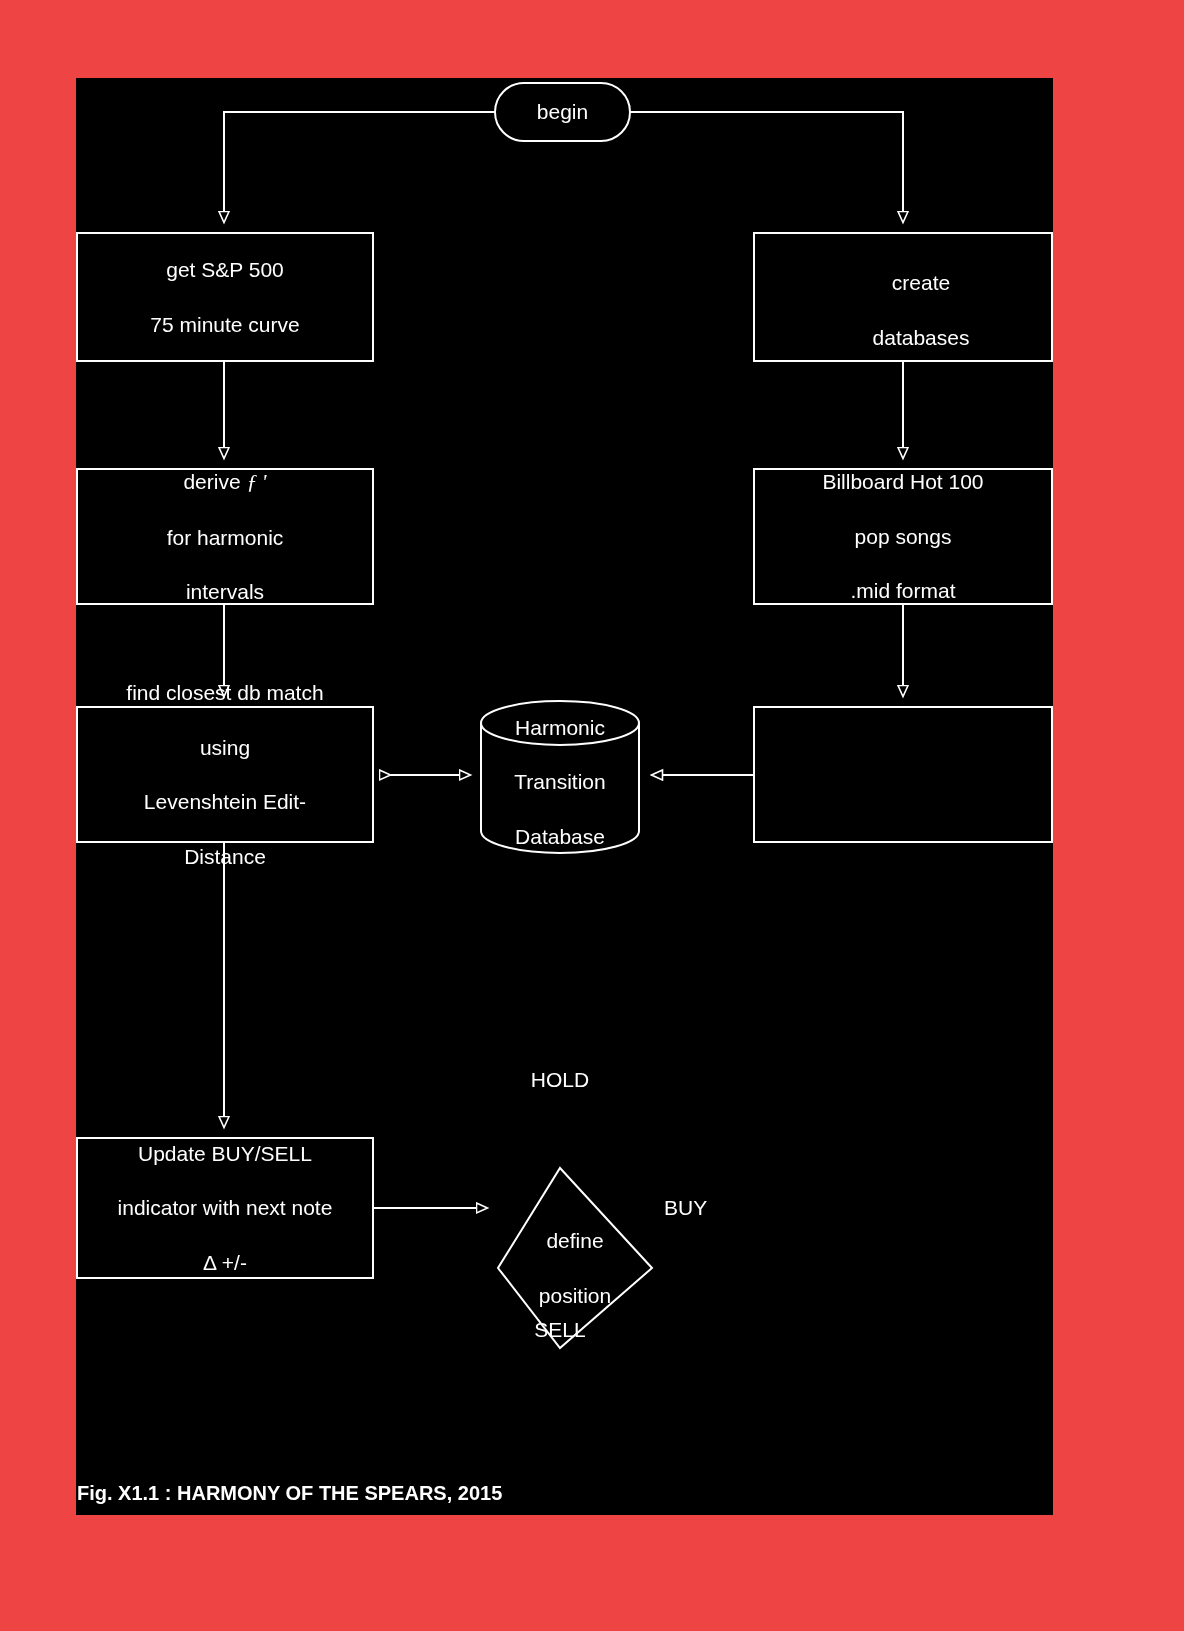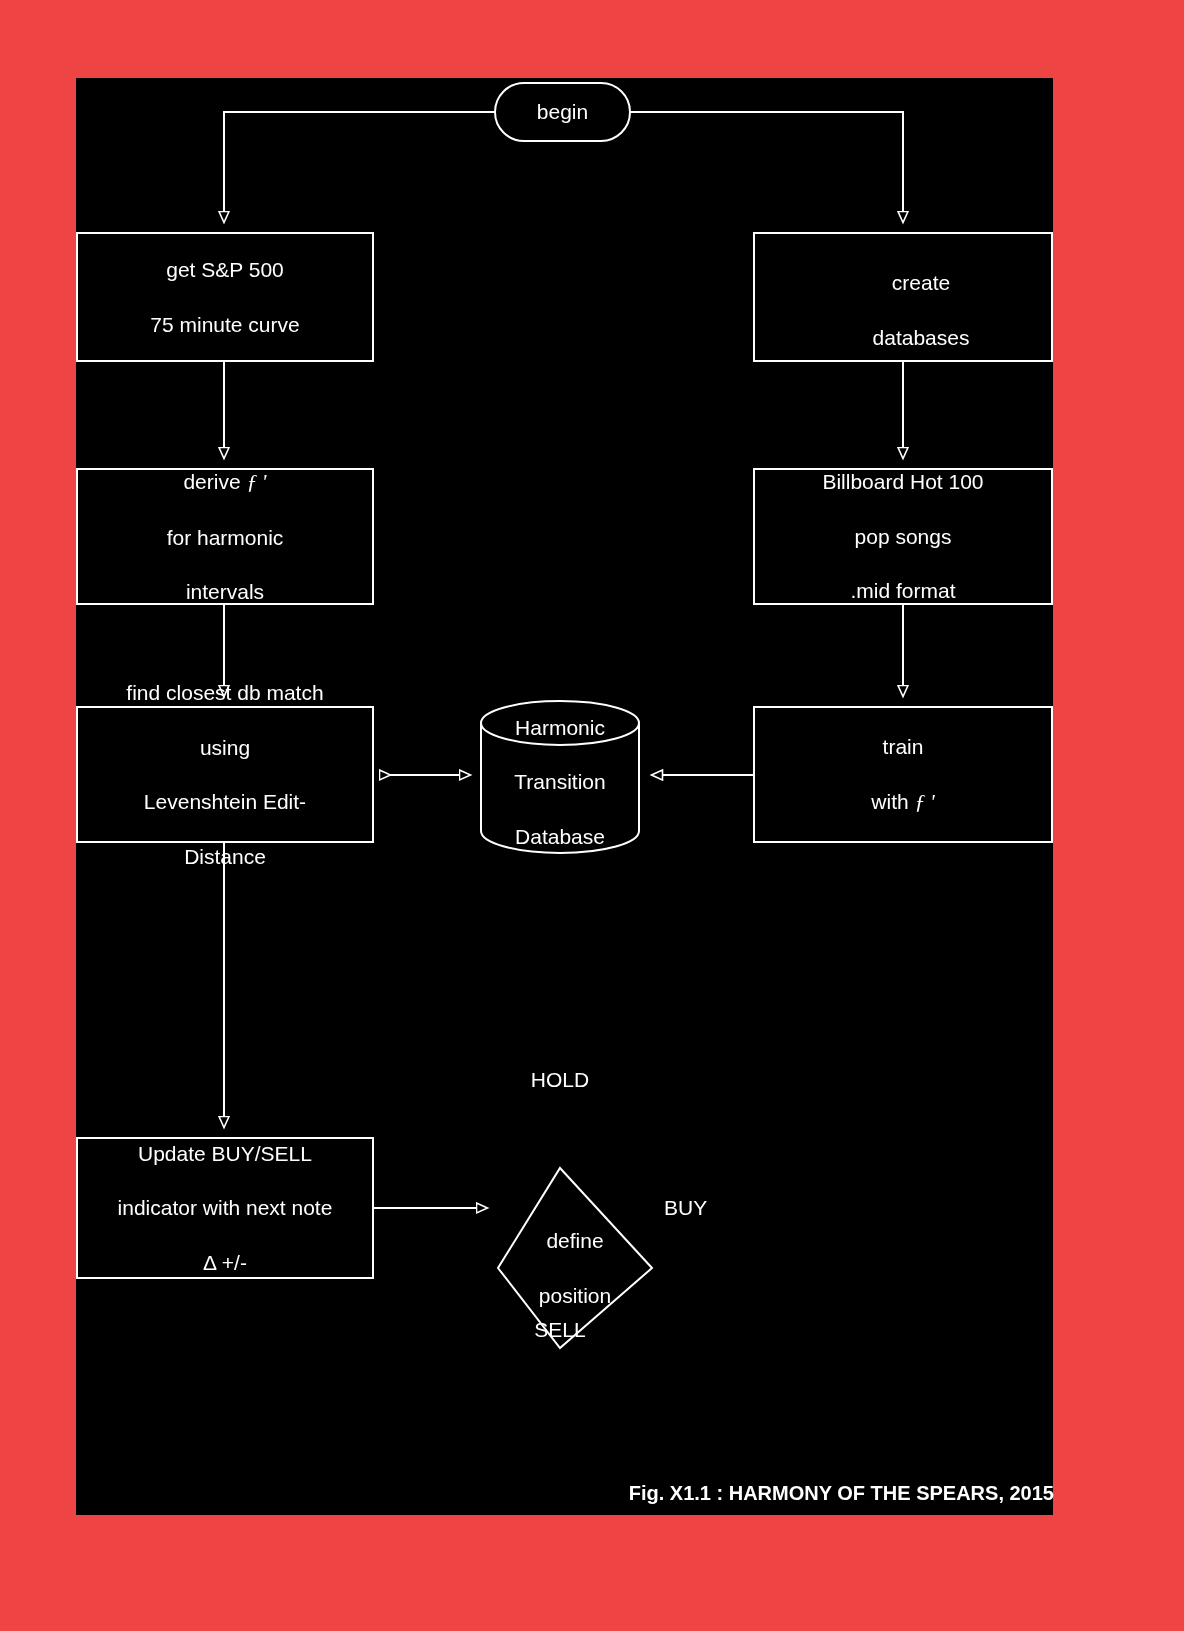--- a/index.html
+++ b/index.html
@@ -56,21 +56,21 @@
     font-family: "Liberation Sans", sans-serif;
     text-align: center;
     white-space: nowrap;
   }
   .caption {
     position: absolute;
     color: #ffffff;
     font-size: 20px;
     font-weight: bold;
     font-family: "Liberation Sans", sans-serif;
-    text-align: right;
+    text-align: left;
     white-space: nowrap;
   }
   .fprime {
     font-style: italic;
     font-family: "Liberation Serif", serif;
     font-size: 22px;
   }
 </style>
 </head>
 <body>
@@ -170,26 +170,20 @@
   </div>
 
   <div class="node-text" style="left:754px; top:469px; width:298px; height:135px;">
     <div>
       <div>Billboard Hot 100</div>
       <div>pop songs</div>
       <div>.mid format</div>
     </div>
   </div>
 
-  <div class="node-text" style="left:754px; top:707px; width:298px; height:135px;">
-    <div>
-      <div>train</div>
-      <div><span>with </span><span class="fprime">ƒ '</span></div>
-    </div>
-  </div>
 
   <div class="node-text" style="left:481px; top:726px; width:158px; height:112px;align-items:center;">
     <div>
       <div>Harmonic</div>
       <div>Transition</div>
       <div>Database</div>
     </div>
   </div>
 
   <div class="node-text" style="left:498px; top:1218px; width:154px; height:100px;">

